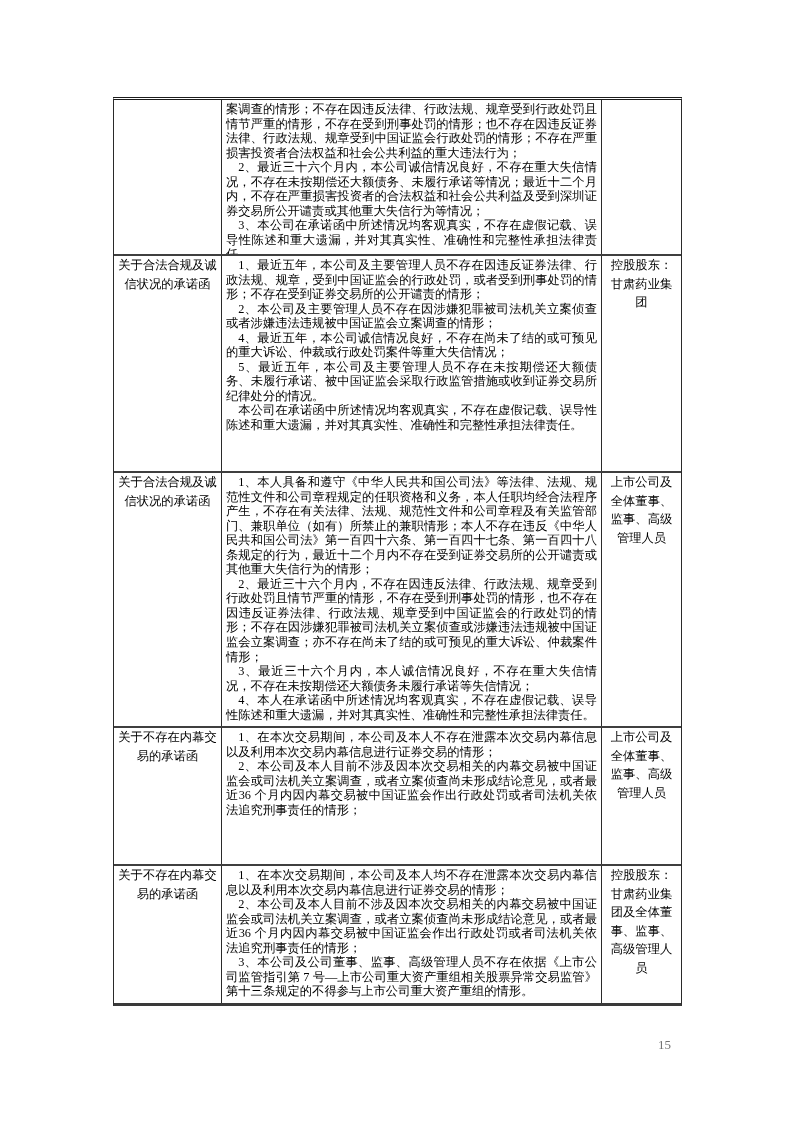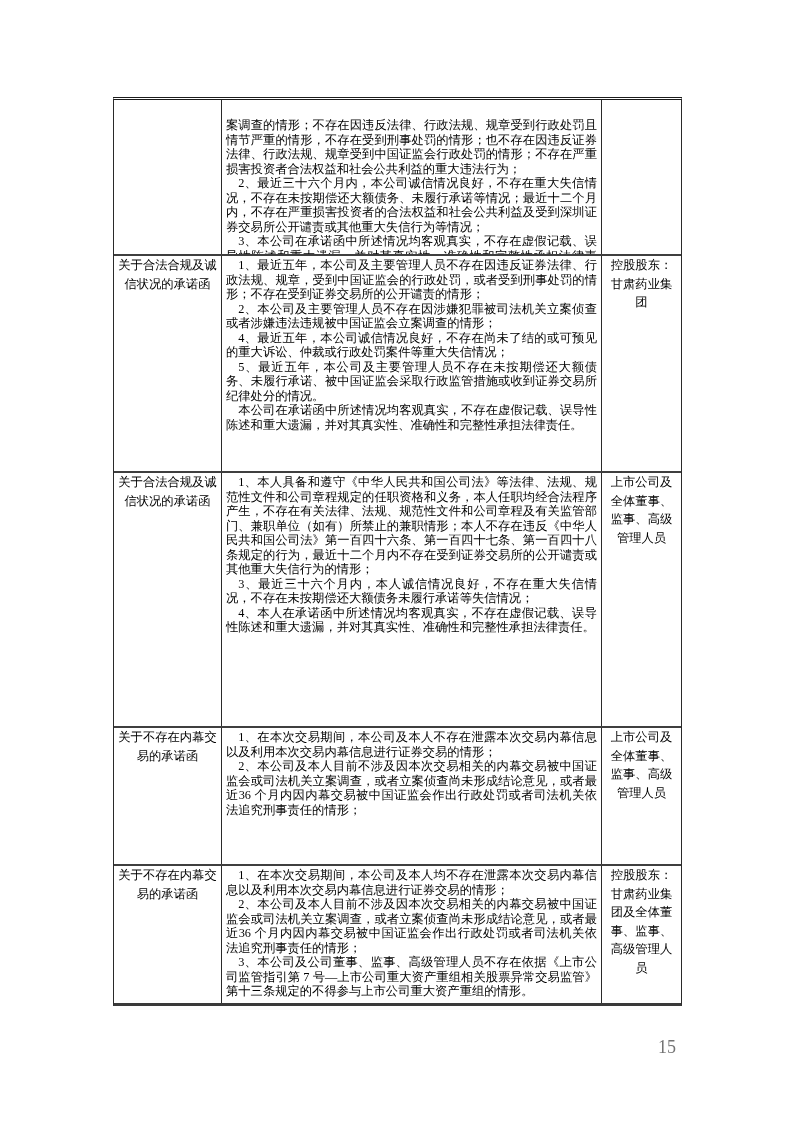--- a/index.html
+++ b/index.html
@@ -57,36 +57,36 @@
     border-right: 1px solid #2a2a2a;
     padding: 2px 4px;
     font-size: 12.3px;
     line-height: 14.55px;
     text-align: justify;
   }
   .body-cell p {
     margin: 0;
     text-indent: 1em;
   }
-  .body-cell p.flush { text-indent: 0; margin-top: 16px; }
+  .body-cell p.flush { text-indent: 0; }
   .party-cell {
     flex: 1;
     display: flex;
     align-items: flex-start;
     justify-content: center;
     text-align: center;
     font-size: 12.3px;
     line-height: 18.5px;
     padding: 0 5px;
   }
   .page-number {
     position: absolute;
     left: 658px;
     top: 1037px;
-    font-size: 18px;
+    font-size: 13px;
     color: #737373;
   }
 </style>
 </head>
 <body>
 
 <div class="page">
 
   <div class="doc-table">
 
@@ -119,20 +119,21 @@
         <span>控股股东：甘肃药业集团</span>
       </div>
     </div>
 
     <div class="trow r3">
       <div class="cell label-cell">
         <span>关于合法合规及诚信状况的承诺函</span>
       </div>
       <div class="cell body-cell">
         <p>1、本人具备和遵守《中华人民共和国公司法》等法律、法规、规范性文件和公司章程规定的任职资格和义务，本人任职均经合法程序产生，不存在有关法律、法规、规范性文件和公司章程及有关监管部门、兼职单位（如有）所禁止的兼职情形；本人不存在违反《中华人民共和国公司法》第一百四十六条、第一百四十七条、第一百四十八条规定的行为，最近十二个月内不存在受到证券交易所的公开谴责或其他重大失信行为的情形；</p>
+        <p>2、最近三十六个月内，不存在因违反法律、行政法规、规章受到行政处罚且情节严重的情形，不存在受到刑事处罚的情形，也不存在因违反证券法律、行政法规、规章受到中国证监会的行政处罚的情形；不存在因涉嫌犯罪被司法机关立案侦查或涉嫌违法违规被中国证监会立案调查；亦不存在尚未了结的或可预见的重大诉讼、仲裁案件情形；</p>
         <p>3、最近三十六个月内，本人诚信情况良好，不存在重大失信情况，不存在未按期偿还大额债务未履行承诺等失信情况；</p>
         <p>4、本人在承诺函中所述情况均客观真实，不存在虚假记载、误导性陈述和重大遗漏，并对其真实性、准确性和完整性承担法律责任。</p>
       </div>
       <div class="cell party-cell">
         <span>上市公司及全体董事、监事、高级管理人员</span>
       </div>
     </div>
 
     <div class="trow r4">
       <div class="cell label-cell">

